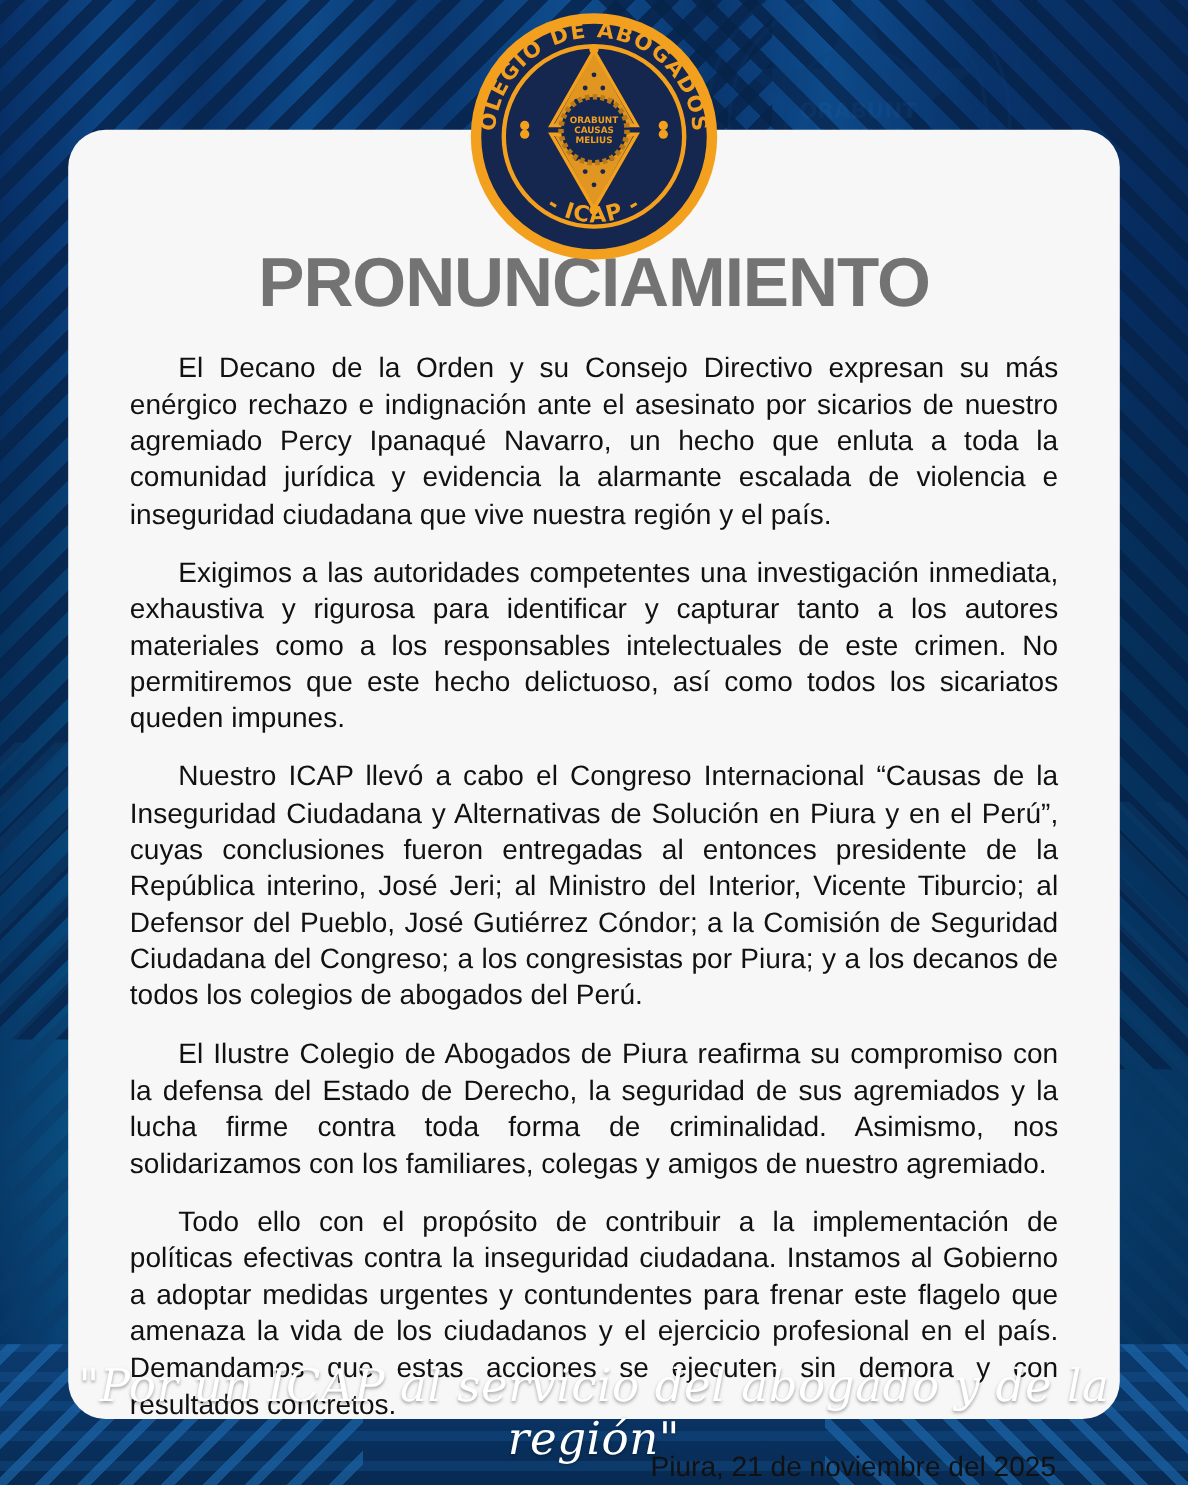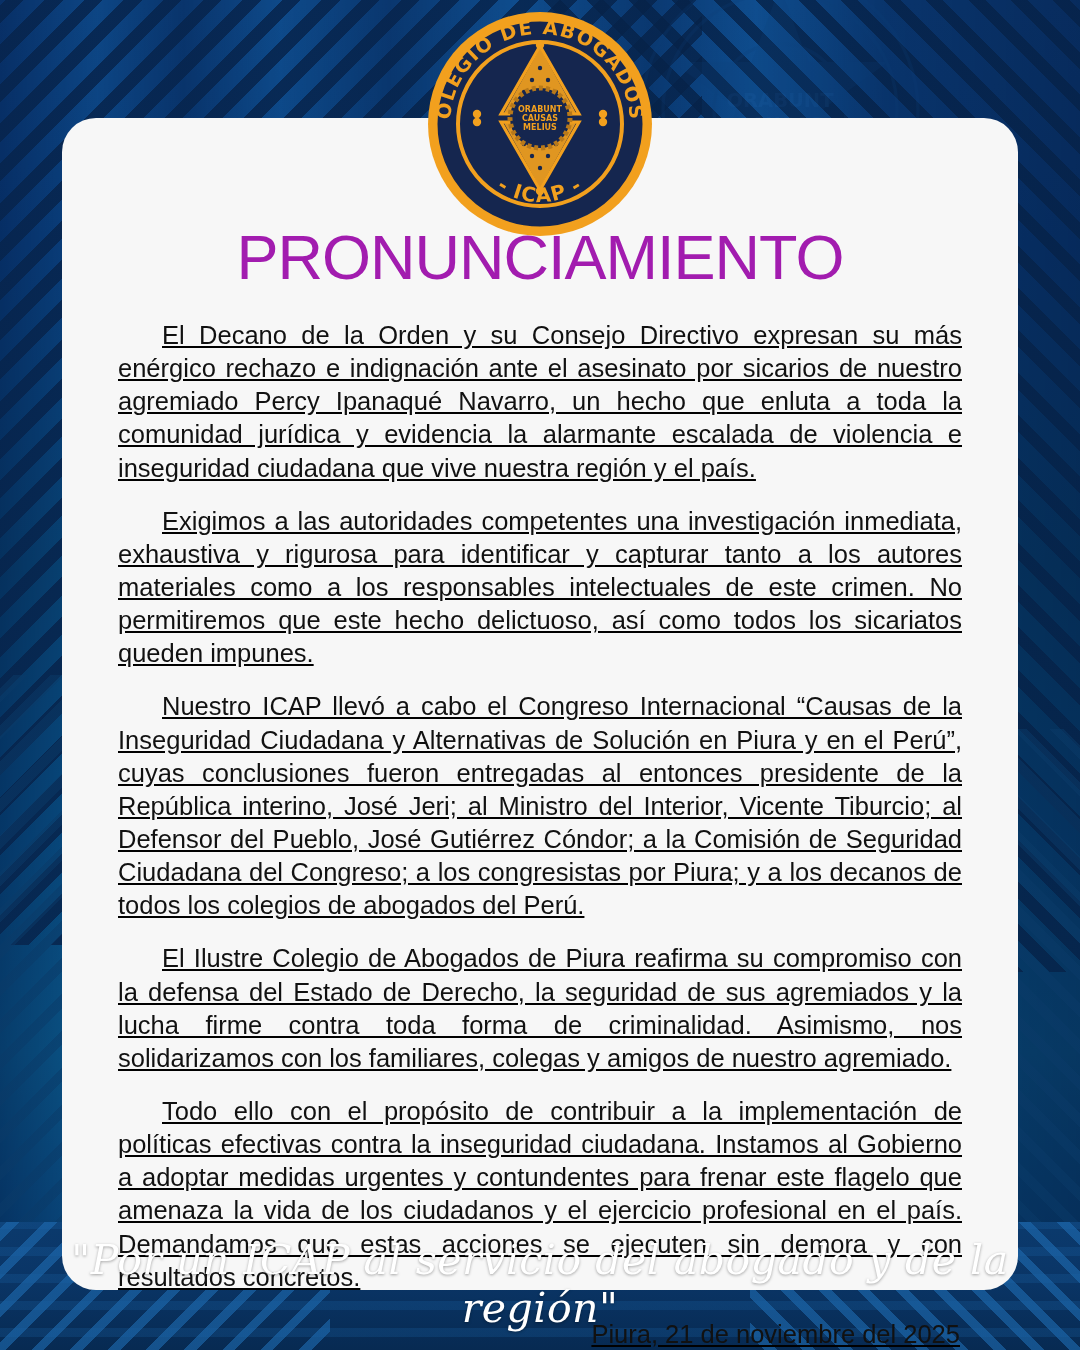--- a/index.html
+++ b/index.html
@@ -110,27 +110,27 @@
   .seal svg { width:100%; height:100%; display:block; }
 
   
   .card-inner {
     position:absolute; left:0; right:0; top:0;
     padding:108px 44px 0 44px;
   }
   .doc-title {
     text-align:center;
     font-size:63px;
-    font-weight:normal;
+    font-weight:bold;
     letter-spacing:-1px;
-    color:#a21caf;
+    color:#737373;
     line-height:1;
     margin-bottom:30px;
   }
-  .body-text { padding:0 12px;text-decoration:underline; }
+  .body-text { padding:0 12px; }
   .para {
     font-size:25.5px;
     line-height:1.30;
     color:#111111;
     text-align:justify;
     text-indent:44px;
     margin-bottom:20px;
   }
   .para:last-of-type { margin-bottom:0; }
   .date-line {

